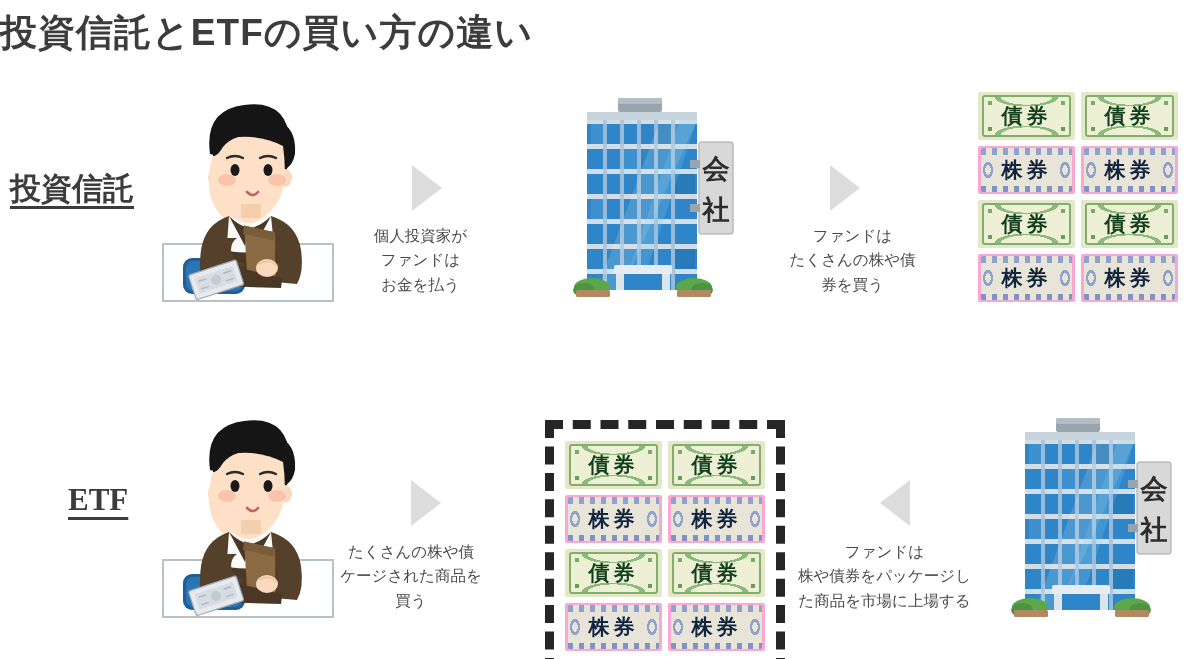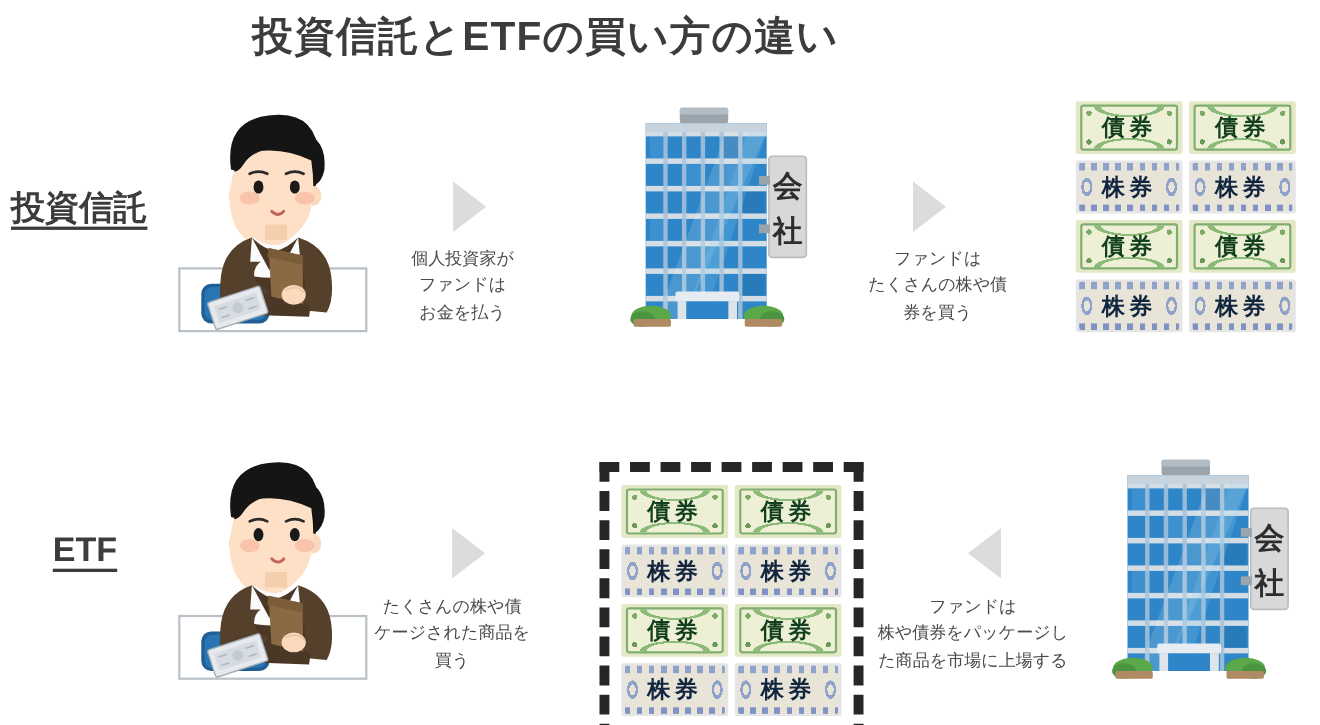--- a/index.html
+++ b/index.html
@@ -7,36 +7,35 @@
     width: 1200px; height: 659px;
     background: #ffffff;
     font-family: "Liberation Sans", "DejaVu Sans", sans-serif;
     overflow: hidden;
   }
   .page { position: relative; width: 1200px; height: 659px; }
 
   
   .title {
     position: absolute; top: 8px; left: 0; width: 992px;
-    text-align: center;
     font-size: 37px; font-weight: bold; color: #3c3c3c;
     letter-spacing: 1px;
   }
 
   
   .row-label {
     position: absolute;
     font-size: 31px; font-weight: bold; color: #3c3c3c;
     text-decoration: underline;
     text-underline-offset: 7px;
     text-decoration-thickness: 3px;
     white-space: nowrap;
   }
   .row-label.r1 { left: 10px; top: 168px; }
-  .row-label.r2 { left: 48px; top: 482px; }
+  .row-label.r2 { left: 68px; top: 482px; font-family: Liberation Serif, serif; }
 
   
   .caption {
     position: absolute;
     font-size: 15.5px; line-height: 1.58; color: #4a4a4a;
     text-align: center; white-space: pre-line;
   }
 
   
   .arrow { position: absolute; width: 0; height: 0; }
@@ -72,21 +71,21 @@
     border-radius: 2px; overflow: hidden;
     display: flex; align-items: center; justify-content: center;
   }
   .cert .cert-text {
     position: relative; z-index: 3;
     font-size: 21px; font-weight: bold;
     letter-spacing: 4px;
   }
   .cert.bond { background: #e4e8c6; }
   .cert.bond .cert-text { color: #123f1d; }
-  .cert.stock { background: #e5e5e5; }
+  .cert.stock { background: #f9a8d4; }
   .cert.stock .cert-text { color: #12253f; }
 
   
   .cert.bond::before {
     content: ""; position: absolute; inset: 3px 4px;
     border: 2px solid #7fae6e; border-radius: 3px;
     background:
       radial-gradient(ellipse 44px 13px at 50% 0%, transparent 58%, #8cba78 59%, #8cba78 72%, transparent 73%),
       radial-gradient(ellipse 44px 13px at 50% 100%, transparent 58%, #8cba78 59%, #8cba78 72%, transparent 73%),
       #eef0d6;

